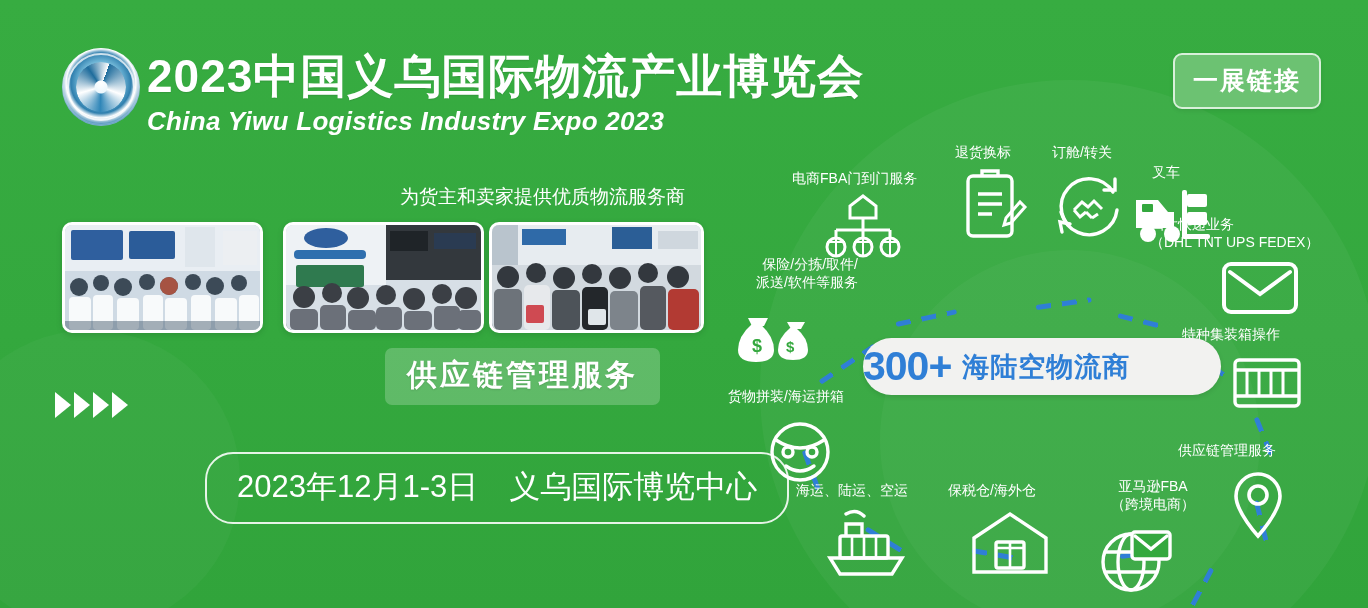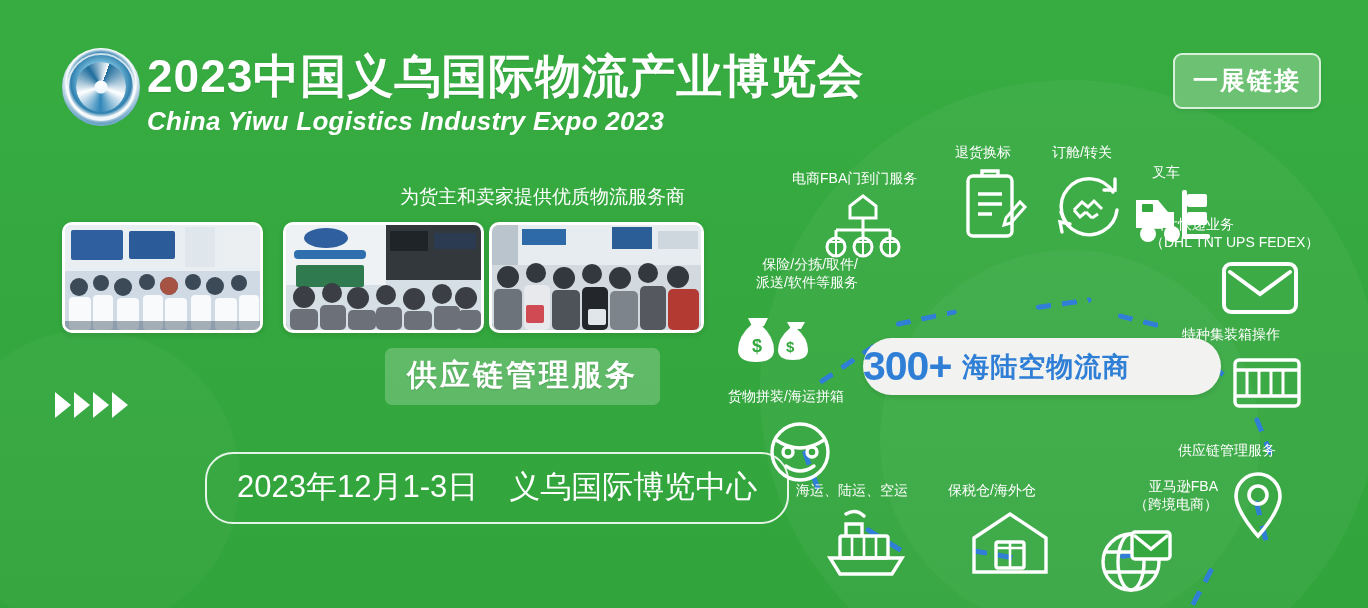--- a/index.html
+++ b/index.html
@@ -53,21 +53,21 @@
         border-bottom:13px solid transparent;border-left:16px solid #ffffff;}
 
   #date-box{position:absolute;left:205px;top:452px;padding:12px 30px 14px;border-radius:28px;
         border:2px solid rgba(255,255,255,.88);color:#ffffff;font-size:31px;white-space:nowrap;}
 
   
   #diagram{position:absolute;left:700px;top:130px;width:668px;height:478px;}
   .node{position:absolute;}
   .node .ico{position:absolute;color:#ffffff;}
   .node .lbl{position:absolute;color:#ffffff;font-size:14px;line-height:1.28;white-space:nowrap;text-align:center;}
-  .node .lbl.two{white-space:normal;text-align:right;}
+  .node .lbl.two{white-space:normal;}
 
   .dash{position:absolute;height:5px;border-radius:3px;
         background:repeating-linear-gradient(90deg,#2f7fd6 0 15px,transparent 15px 26px);
         transform-origin:left center;}
 
   #pill{position:absolute;left:863px;top:338px;width:358px;height:57px;border-radius:30px;
         background:#f2f2f0;display:flex;align-items:center;justify-content:flex-start;gap:11px;
         box-shadow:0 2px 5px rgba(0,0,0,.10);}
   #pill .num{color:#2f7fd6;font-size:41px;font-weight:bold;letter-spacing:-1px;}
   #pill .txt{color:#2f7fd6;font-size:27px;font-weight:bold;letter-spacing:1px;}

